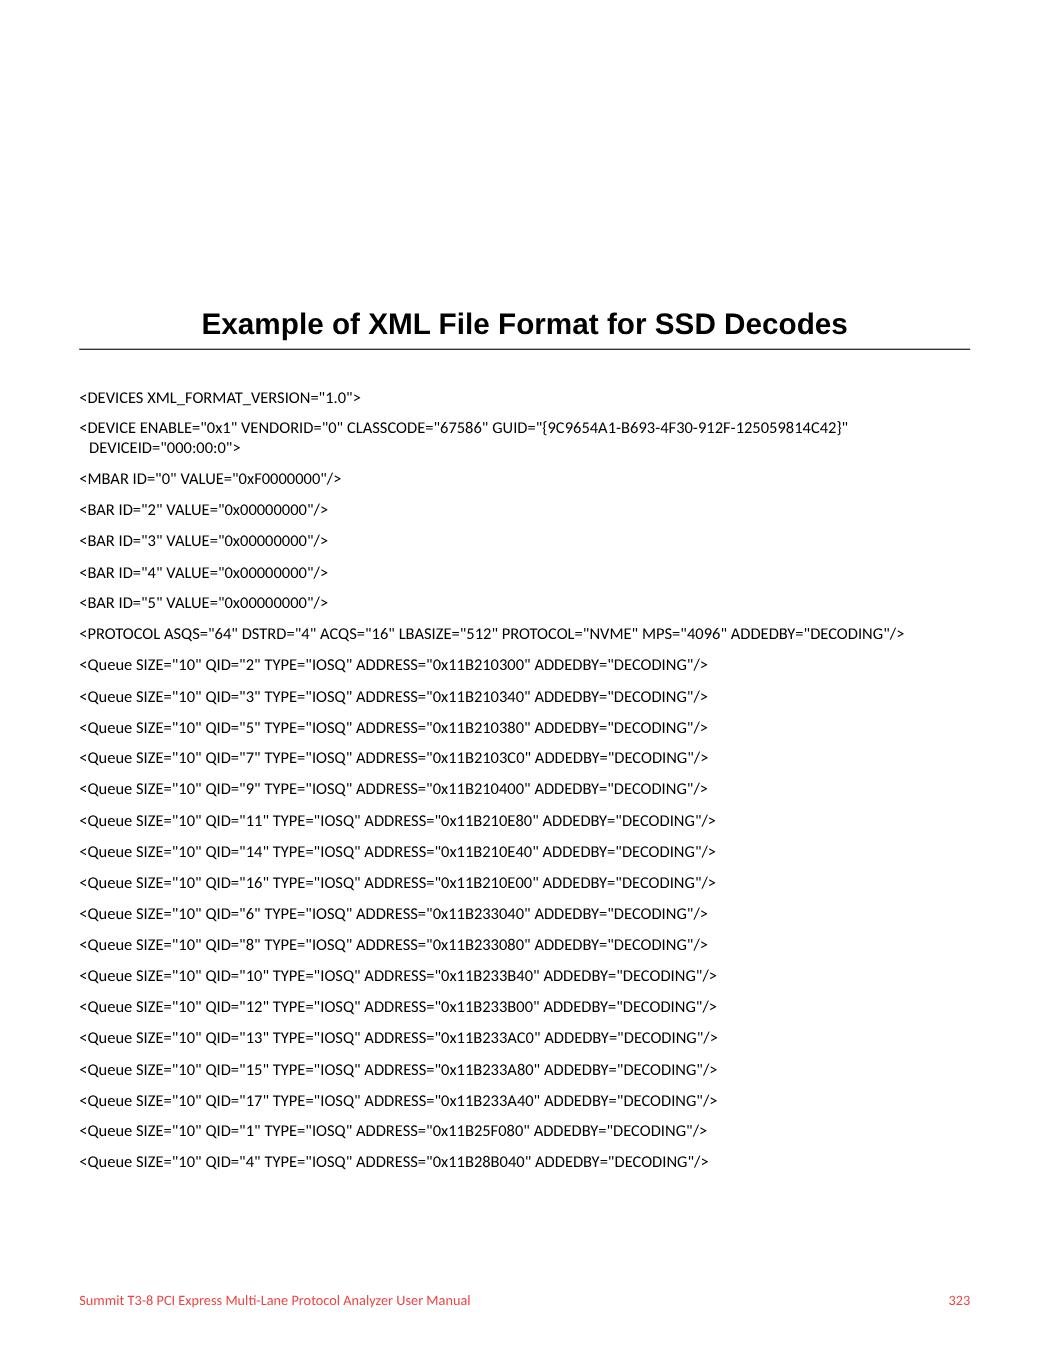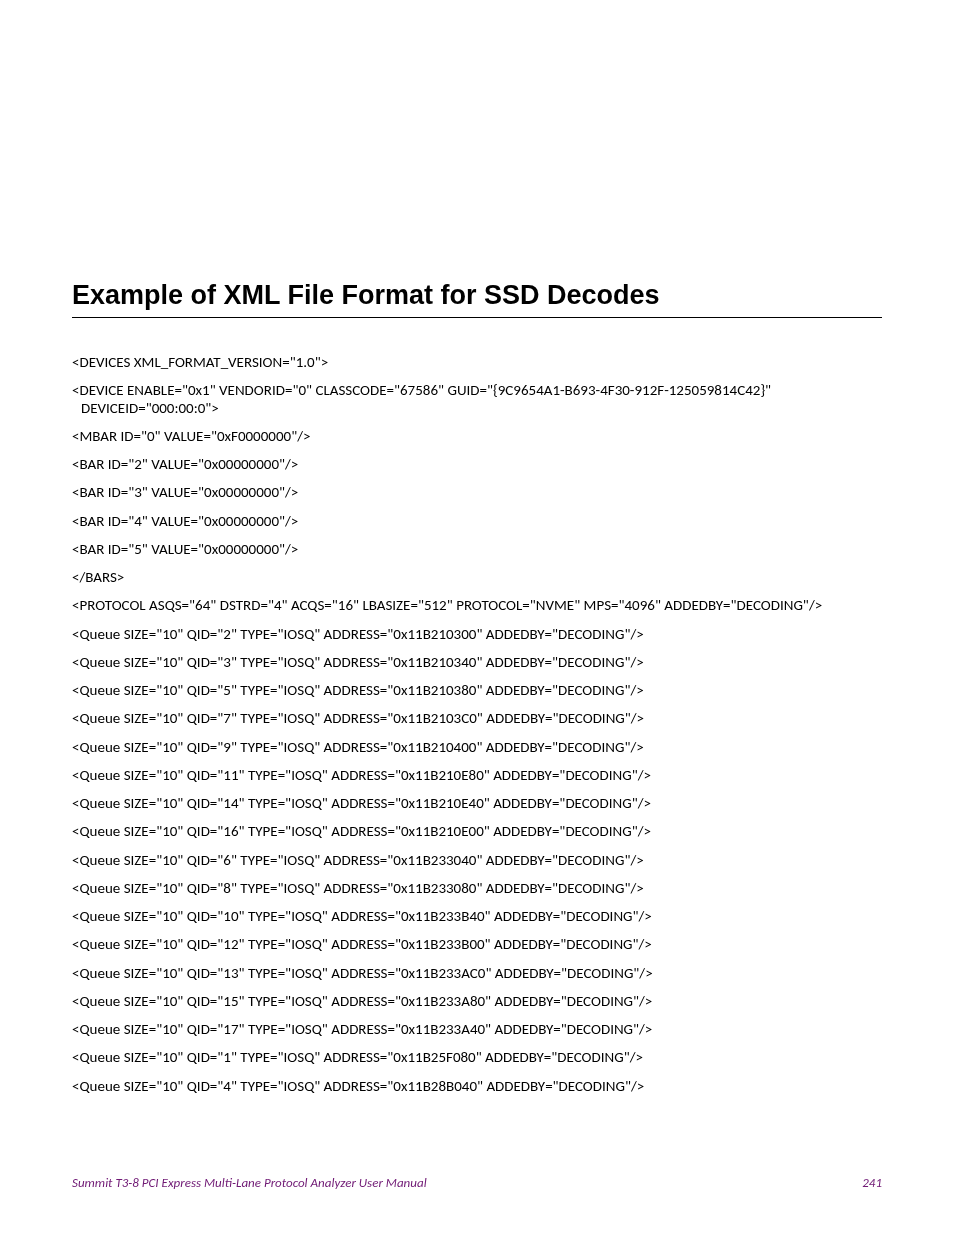--- a/index.html
+++ b/index.html
@@ -15,21 +15,21 @@
   .page {
     padding: 280px 72px 60px 72px;
     box-sizing: border-box;
     height: 100%;
     position: relative;
   }
   .title {
     font-size: 27px;
     font-weight: bold;
     font-family: Arial, Helvetica, sans-serif;
-    text-align: left;
+    text-align: center;
     margin: 0 0 6px 0;
     color: #000;
   }
   .rule {
     border: none;
     border-top: 1.5px solid #000;
     margin: 0 0 36px 0;
   }
   .body-text {
     font-size: 15px;
@@ -44,39 +44,37 @@
     text-indent: -9px;
   }
   .footer {
     position: absolute;
     left: 72px;
     right: 72px;
     bottom: 45px;
     display: flex;
     justify-content: space-between;
     font-size: 13px;
-    color: #701a75;
-    font-style: italic;
+    color: #ef4444;
   }
 </style>
 </head>
 <body>
 
 <div class="page">
   <h1 class="title">Example of XML File Format for SSD Decodes</h1>
   <hr class="rule">
   <div class="body-text" id="lines-container">
       <p class="para wrap">&lt;DEVICES XML_FORMAT_VERSION="1.0"&gt;</p>
       <p class="para wrap">&lt;DEVICE ENABLE="0x1" VENDORID="0" CLASSCODE="67586" GUID="{9C9654A1-B693-4F30-912F-125059814C42}" DEVICEID="000:00:0"&gt;</p>
       <p class="para wrap">&lt;MBAR ID="0" VALUE="0xF0000000"/&gt;</p>
       <p class="para wrap">&lt;BAR ID="2" VALUE="0x00000000"/&gt;</p>
       <p class="para wrap">&lt;BAR ID="3" VALUE="0x00000000"/&gt;</p>
       <p class="para wrap">&lt;BAR ID="4" VALUE="0x00000000"/&gt;</p>
       <p class="para wrap">&lt;BAR ID="5" VALUE="0x00000000"/&gt;</p>
-      <p class="para wrap">&lt;/BARS&gt;</p>
       <p class="para wrap">&lt;PROTOCOL ASQS="64" DSTRD="4" ACQS="16" LBASIZE="512" PROTOCOL="NVME" MPS="4096" ADDEDBY="DECODING"/&gt;</p>
       <p class="para wrap">&lt;Queue SIZE="10" QID="2" TYPE="IOSQ" ADDRESS="0x11B210300" ADDEDBY="DECODING"/&gt;</p>
       <p class="para wrap">&lt;Queue SIZE="10" QID="3" TYPE="IOSQ" ADDRESS="0x11B210340" ADDEDBY="DECODING"/&gt;</p>
       <p class="para wrap">&lt;Queue SIZE="10" QID="5" TYPE="IOSQ" ADDRESS="0x11B210380" ADDEDBY="DECODING"/&gt;</p>
       <p class="para wrap">&lt;Queue SIZE="10" QID="7" TYPE="IOSQ" ADDRESS="0x11B2103C0" ADDEDBY="DECODING"/&gt;</p>
       <p class="para wrap">&lt;Queue SIZE="10" QID="9" TYPE="IOSQ" ADDRESS="0x11B210400" ADDEDBY="DECODING"/&gt;</p>
       <p class="para wrap">&lt;Queue SIZE="10" QID="11" TYPE="IOSQ" ADDRESS="0x11B210E80" ADDEDBY="DECODING"/&gt;</p>
       <p class="para wrap">&lt;Queue SIZE="10" QID="14" TYPE="IOSQ" ADDRESS="0x11B210E40" ADDEDBY="DECODING"/&gt;</p>
       <p class="para wrap">&lt;Queue SIZE="10" QID="16" TYPE="IOSQ" ADDRESS="0x11B210E00" ADDEDBY="DECODING"/&gt;</p>
       <p class="para wrap">&lt;Queue SIZE="10" QID="6" TYPE="IOSQ" ADDRESS="0x11B233040" ADDEDBY="DECODING"/&gt;</p>
@@ -84,15 +82,15 @@
       <p class="para wrap">&lt;Queue SIZE="10" QID="10" TYPE="IOSQ" ADDRESS="0x11B233B40" ADDEDBY="DECODING"/&gt;</p>
       <p class="para wrap">&lt;Queue SIZE="10" QID="12" TYPE="IOSQ" ADDRESS="0x11B233B00" ADDEDBY="DECODING"/&gt;</p>
       <p class="para wrap">&lt;Queue SIZE="10" QID="13" TYPE="IOSQ" ADDRESS="0x11B233AC0" ADDEDBY="DECODING"/&gt;</p>
       <p class="para wrap">&lt;Queue SIZE="10" QID="15" TYPE="IOSQ" ADDRESS="0x11B233A80" ADDEDBY="DECODING"/&gt;</p>
       <p class="para wrap">&lt;Queue SIZE="10" QID="17" TYPE="IOSQ" ADDRESS="0x11B233A40" ADDEDBY="DECODING"/&gt;</p>
       <p class="para wrap">&lt;Queue SIZE="10" QID="1" TYPE="IOSQ" ADDRESS="0x11B25F080" ADDEDBY="DECODING"/&gt;</p>
       <p class="para wrap">&lt;Queue SIZE="10" QID="4" TYPE="IOSQ" ADDRESS="0x11B28B040" ADDEDBY="DECODING"/&gt;</p>
     </div>
   <div class="footer">
     <span>Summit T3-8 PCI Express Multi-Lane Protocol Analyzer User Manual</span>
-    <span>241</span>
+    <span>323</span>
   </div>
 </div>
 
 </body></html>

